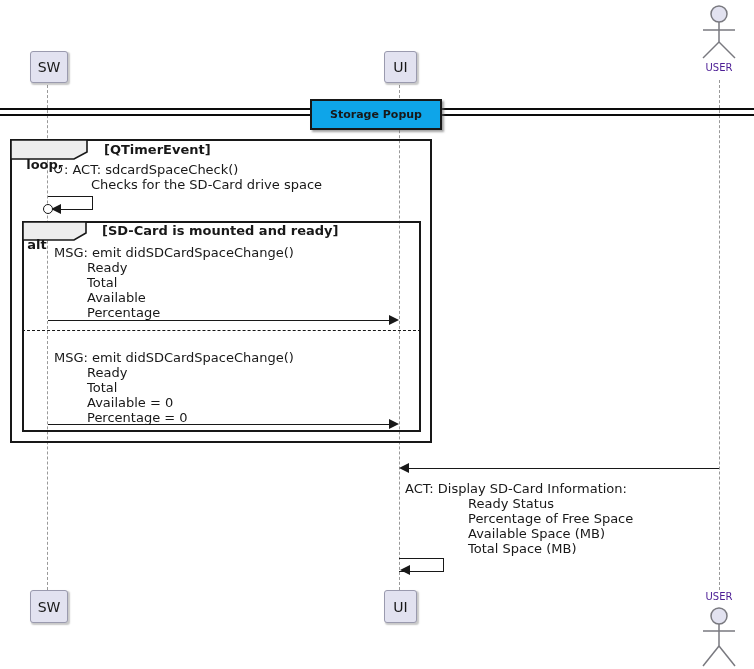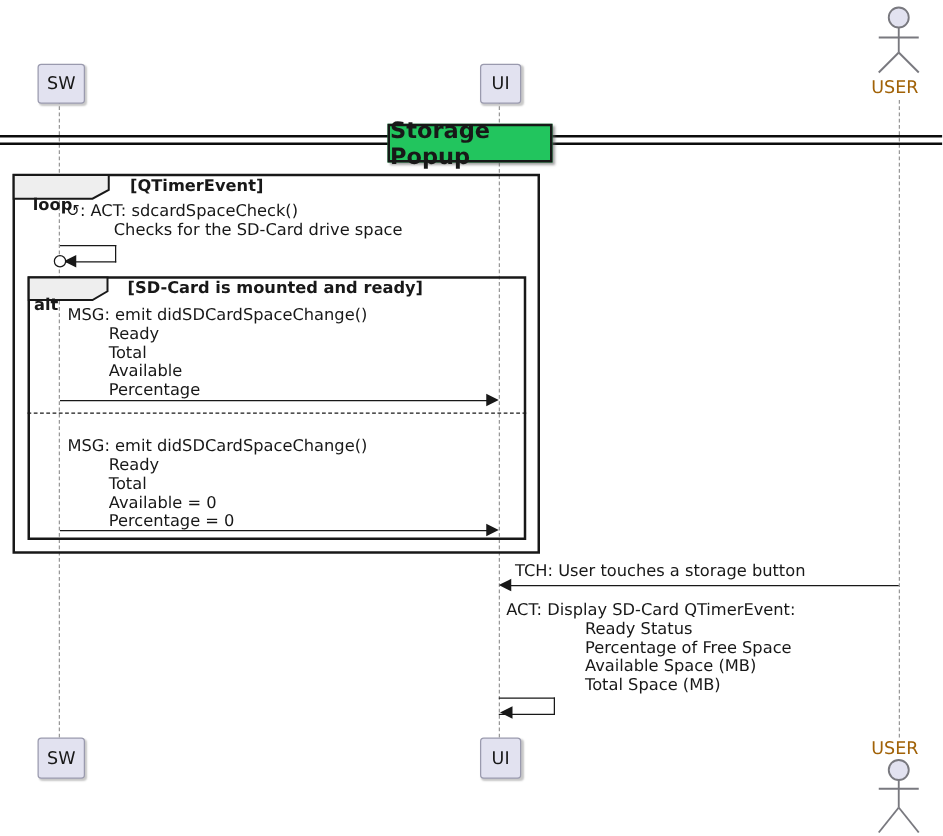--- a/index.html
+++ b/index.html
@@ -8,27 +8,27 @@
     background:#ffffff;color:#181818;
     font-family:"DejaVu Sans","Liberation Sans",sans-serif;
   }
   .lifeline{position:absolute;width:0;border-left:1px dashed #999999;}
   .pbox{
     position:absolute;background:#E2E2F0;border:1px solid #9A9AAE;border-radius:3px;
     box-shadow:1.5px 1.5px 1.5px rgba(0,0,0,0.22);
     display:flex;align-items:center;justify-content:center;
     font-size:14px;color:#181818;
   }
-  .actor-label{position:absolute;font-size:14px;text-align:left;color:#a16207;}
+  .actor-label{position:absolute;font-size:10px;text-align:center;color:#4c1d95;}
   .titleline{position:absolute;left:0;width:754px;height:0;border-top:2px solid #0c0c0c;}
   .titlebox{
-    position:absolute;background:#22c55e;border:2px solid #181818;
+    position:absolute;background:#0ea5e9;border:2px solid #181818;
     box-shadow:2px 2px 2px rgba(100,100,100,0.6);
     display:flex;align-items:center;justify-content:center;
-    font-size:18px;font-weight:bold;
+    font-size:11px;font-weight:bold;
   }
   .frame{position:absolute;border:2px solid #181818;box-sizing:border-box;}
   .pentagon-label{position:absolute;font-size:13px;font-weight:bold;color:#181818;
     display:flex;align-items:center;justify-content:center;margin-top:15px;}
   .guard{position:absolute;font-size:13px;font-weight:bold;color:#181818;white-space:nowrap;line-height:15px;}
   .msg{position:absolute;font-size:13px;color:#181818;white-space:nowrap;line-height:15px;}
   .hline{position:absolute;height:0;border-top:1px solid #181818;}
   .divider{position:absolute;height:0;border-top:1px dashed #181818;}
   .arrow-r{position:absolute;width:0;height:0;border-left:10px solid #181818;
     border-top:5px solid transparent;border-bottom:5px solid transparent;}
@@ -97,25 +97,24 @@
   <div class="divider" style="left:22px;top:330px;width:399px"></div>
 
   <div class="msg" style="left:54px;top:350px">MSG: emit didSDCardSpaceChange()</div>
   <div class="msg" style="left:87px;top:365px">Ready</div>
   <div class="msg" style="left:87px;top:380px">Total</div>
   <div class="msg" style="left:87px;top:395px">Available = 0</div>
   <div class="msg" style="left:87px;top:410px">Percentage = 0</div>
   <div class="hline" style="left:48px;top:424px;width:344px"></div>
   <div class="arrow-r" style="left:389px;top:419px"></div>
 
-  <div class="msg" style="left:412px;top:450px">TCH: User touches a storage button</div>
   <div class="hline" style="left:403px;top:468px;width:316px"></div>
   <div class="arrow-l" style="left:399px;top:463px"></div>
 
-  <div class="msg" style="left:405px;top:481px">ACT: Display SD-Card QTimerEvent:</div>
+  <div class="msg" style="left:405px;top:481px">ACT: Display SD-Card Information:</div>
   <div class="msg" style="left:468px;top:496px">Ready Status</div>
   <div class="msg" style="left:468px;top:511px">Percentage of Free Space</div>
   <div class="msg" style="left:468px;top:526px">Available Space (MB)</div>
   <div class="msg" style="left:468px;top:541px">Total Space (MB)</div>
 
   <div class="selfbracket" style="left:399px;top:558px"></div>
   <div class="arrow-l" style="left:400px;top:565px"></div>
 
   <div class="pbox" style="left:30px;top:590px;width:36px;height:31px">SW</div>
   <div class="pbox" style="left:384px;top:590px;width:31px;height:31px">UI</div>

